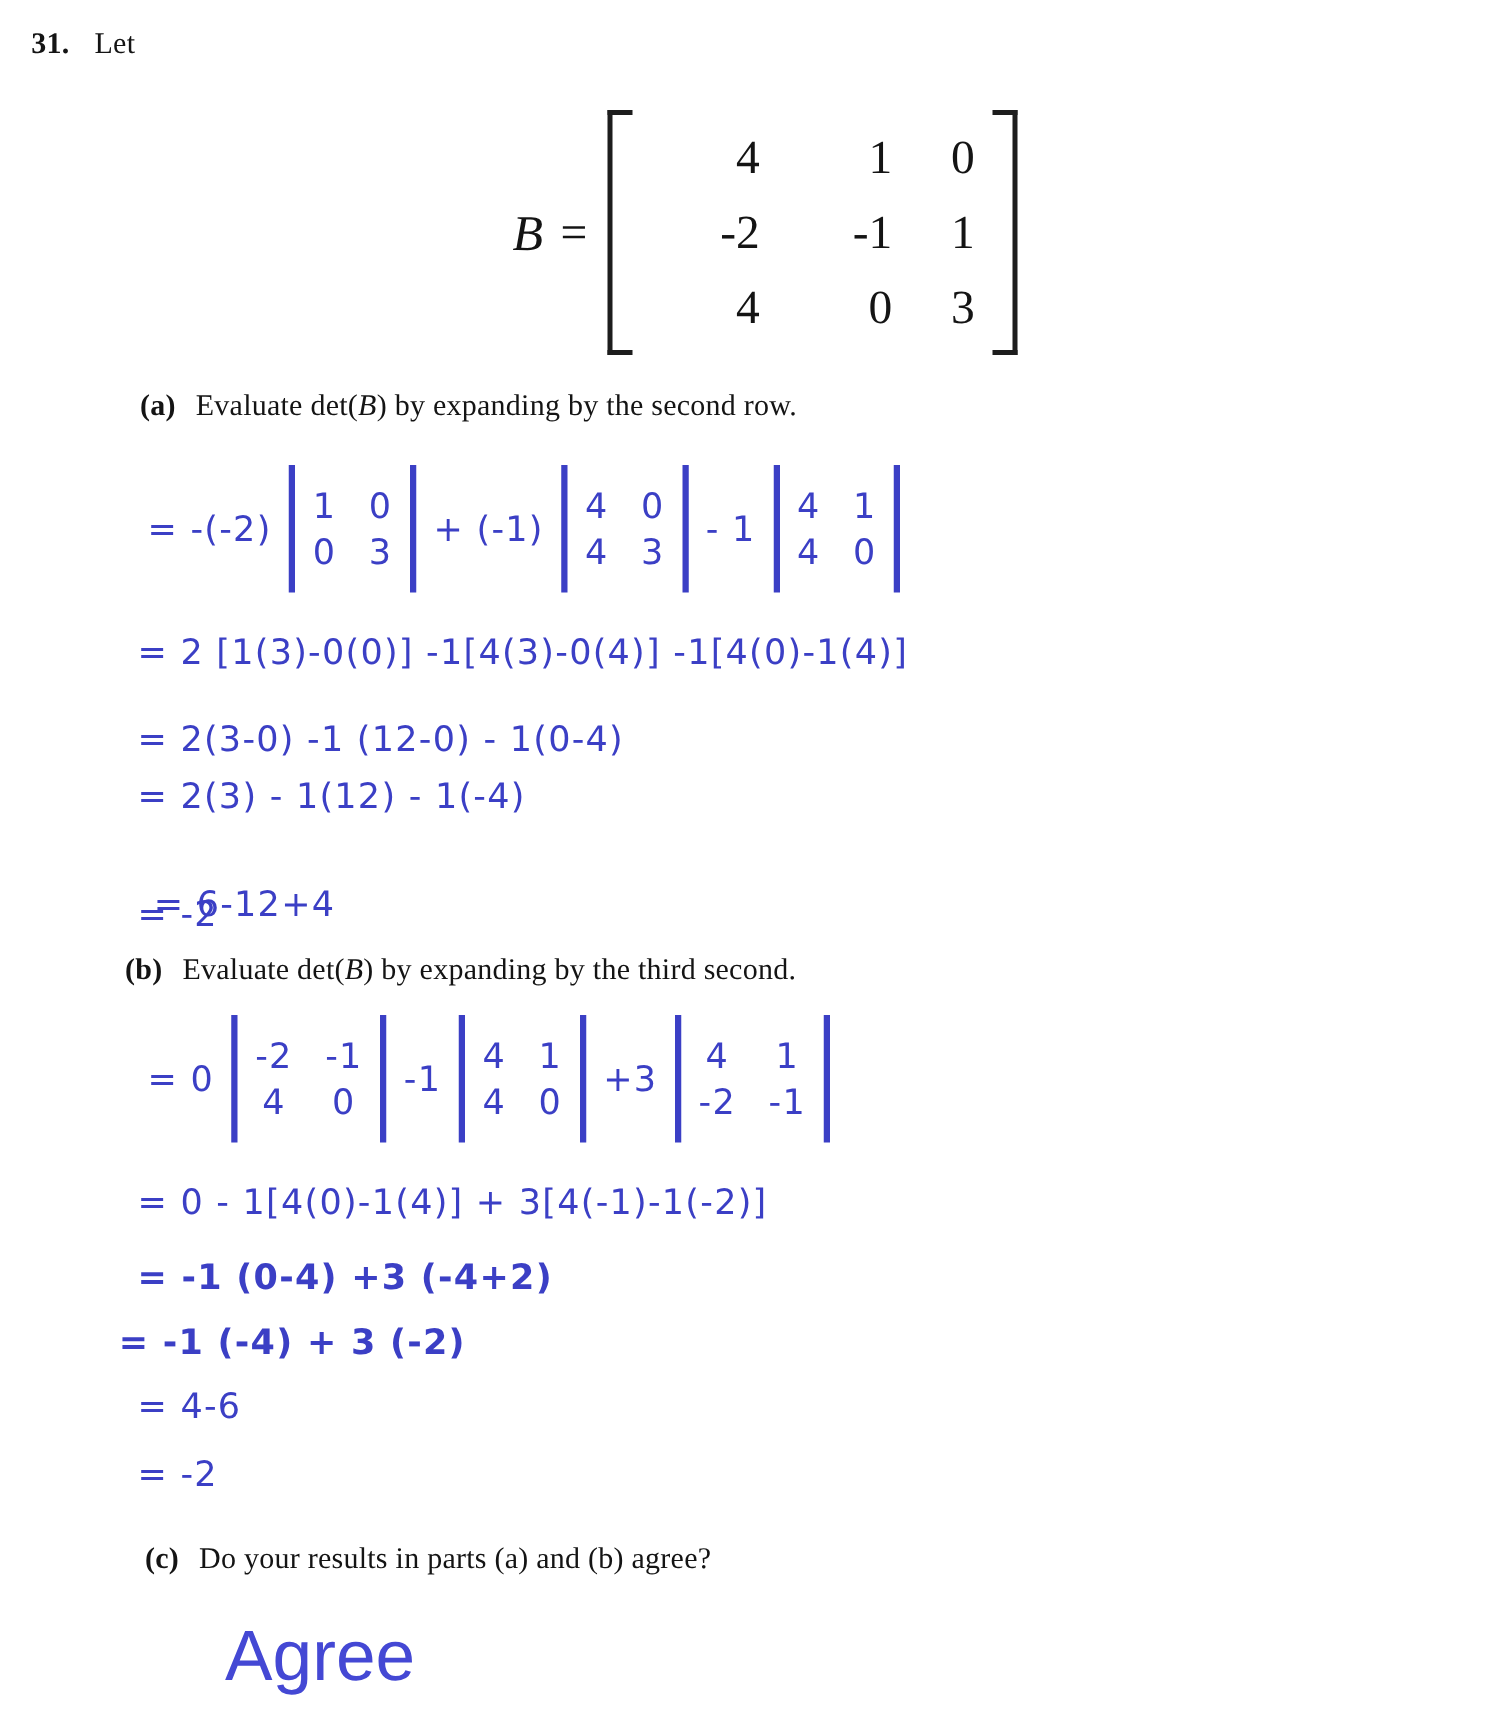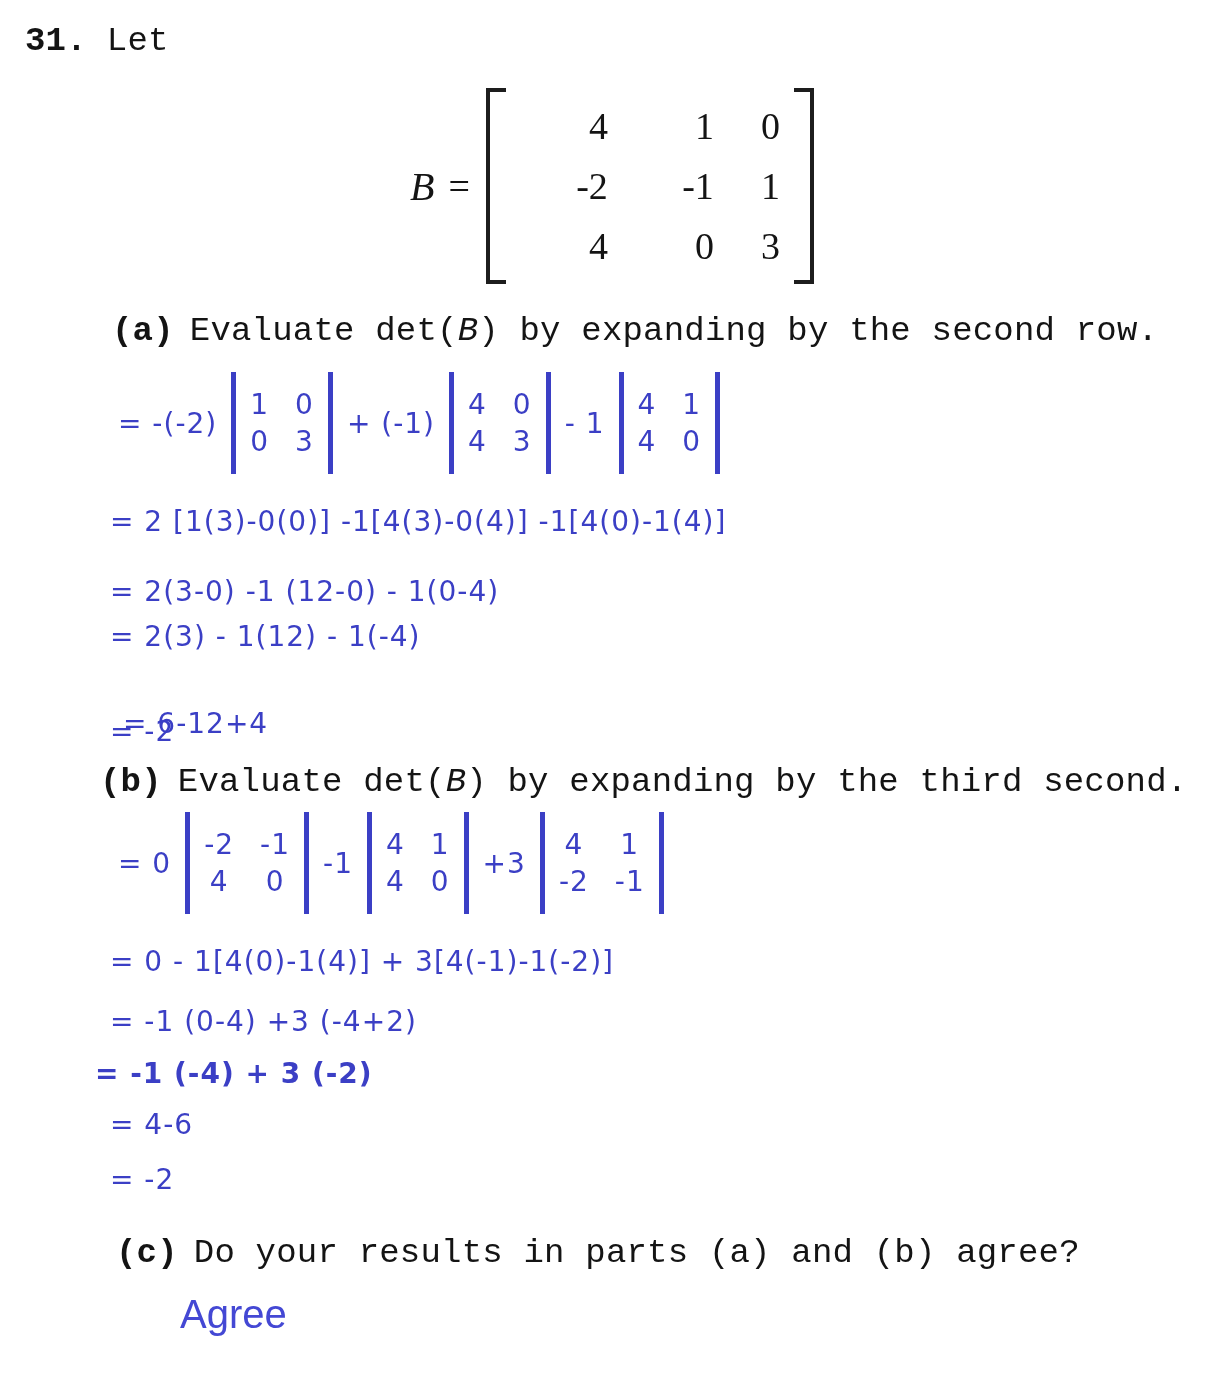--- a/index.html
+++ b/index.html
@@ -8,21 +8,21 @@
     width: 1207px; height: 1380px;
     background: #ffffff;
     position: relative;
     font-family: "Liberation Serif", serif;
     color: #141414;
     overflow: hidden;
   }
   .abs { position: absolute; }
 
   
-  .print-line { font-size: 34px; letter-spacing: 0.2px; font-family: Liberation Mono, monospace; }
+  .print-line { font-size: 24px; letter-spacing: 0.2px; }
   .bold { font-weight: bold; }
   .ital { font-style: italic; }
   .part-label { font-weight: bold; margin-right: 16px; }
   .intro-word { margin-left: 20px; }
 
   
   .matrix-wrap { display: flex; align-items: center; }
   .matrix-name { font-style: italic; font-size: 40px; }
   .matrix-eq { font-size: 38px; margin: 0 16px 0 14px; }
   .bracket { width: 20px; align-self: stretch; }
@@ -60,21 +60,21 @@
     grid-template-columns: auto auto;
     column-gap: 26px;
     row-gap: 4px;
   }
   .hgrid span { text-align: center; }
 
   
   .answer {
     font-family: "Liberation Sans", sans-serif;
     color: #4448d4;
-    font-size: 40px;
+    font-size: 57px;
   }
 </style>
 </head>
 <body>
 
 <div class="abs print-line" style="left:25px; top:22px;">
   <span class="bold">31.</span><span class="intro-word">Let</span>
 </div>
 
 <div class="abs matrix-wrap" style="left:410px; top:88px;">
@@ -163,21 +163,21 @@
     <span class="hgrid">
       <span>4</span>
       <span>1</span>
       <span>-2</span>
       <span>-1</span>
     </span>
   </span>
 </div>
 
 <div class="abs hand" style="left:110px; top:945px;">= 0 - 1[4(0)-1(4)] + 3[4(-1)-1(-2)]</div>
-<div class="abs hand" style="left:110px; top:1005px;">= -1 (0-4) +3 (-4+2)</div>
+<div class="abs hand" style="left:110px; top:1005px;font-weight:bold;">= -1 (0-4) +3 (-4+2)</div>
 <div class="abs hand" style="left:95px; top:1057px;font-weight:bold;">= -1 (-4) + 3 (-2)</div>
 <div class="abs hand" style="left:110px; top:1108px;">= 4-6</div>
 <div class="abs hand" style="left:110px; top:1163px;">= -2</div>
 
 <div class="abs print-line" style="left:116px; top:1234px;">
   <span class="part-label">(c)</span><span>Do your results in parts (a) and (b) agree?</span>
 </div>
 
 <div class="abs answer" style="left:180px; top:1292px;">Agree</div>
 

